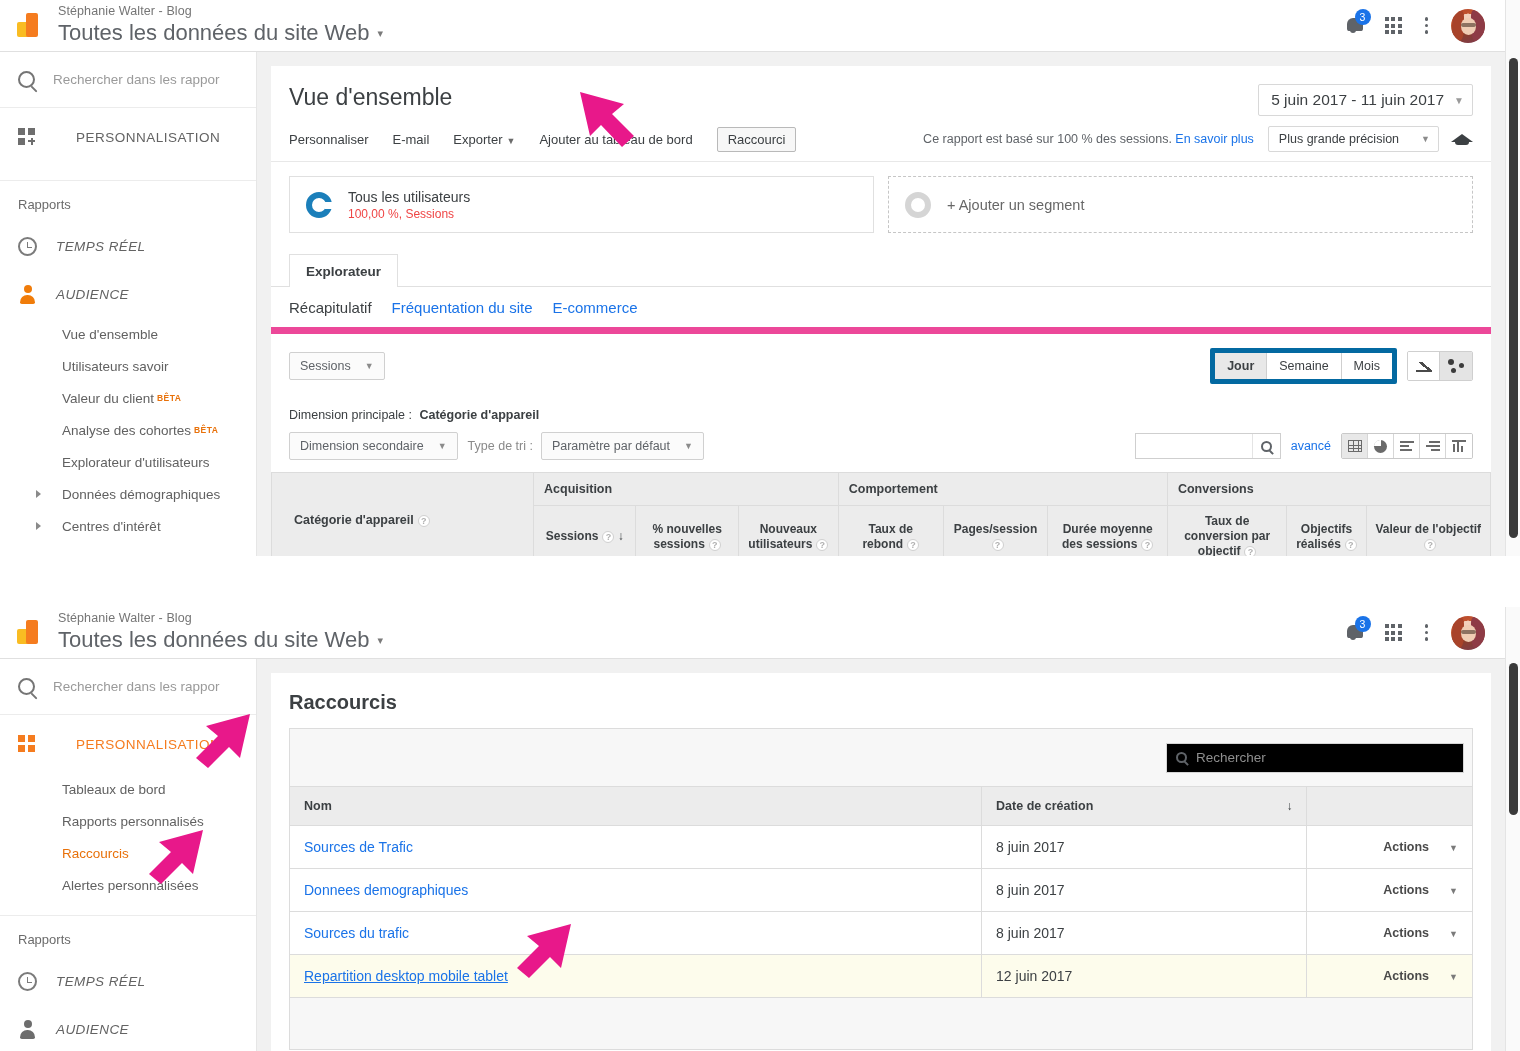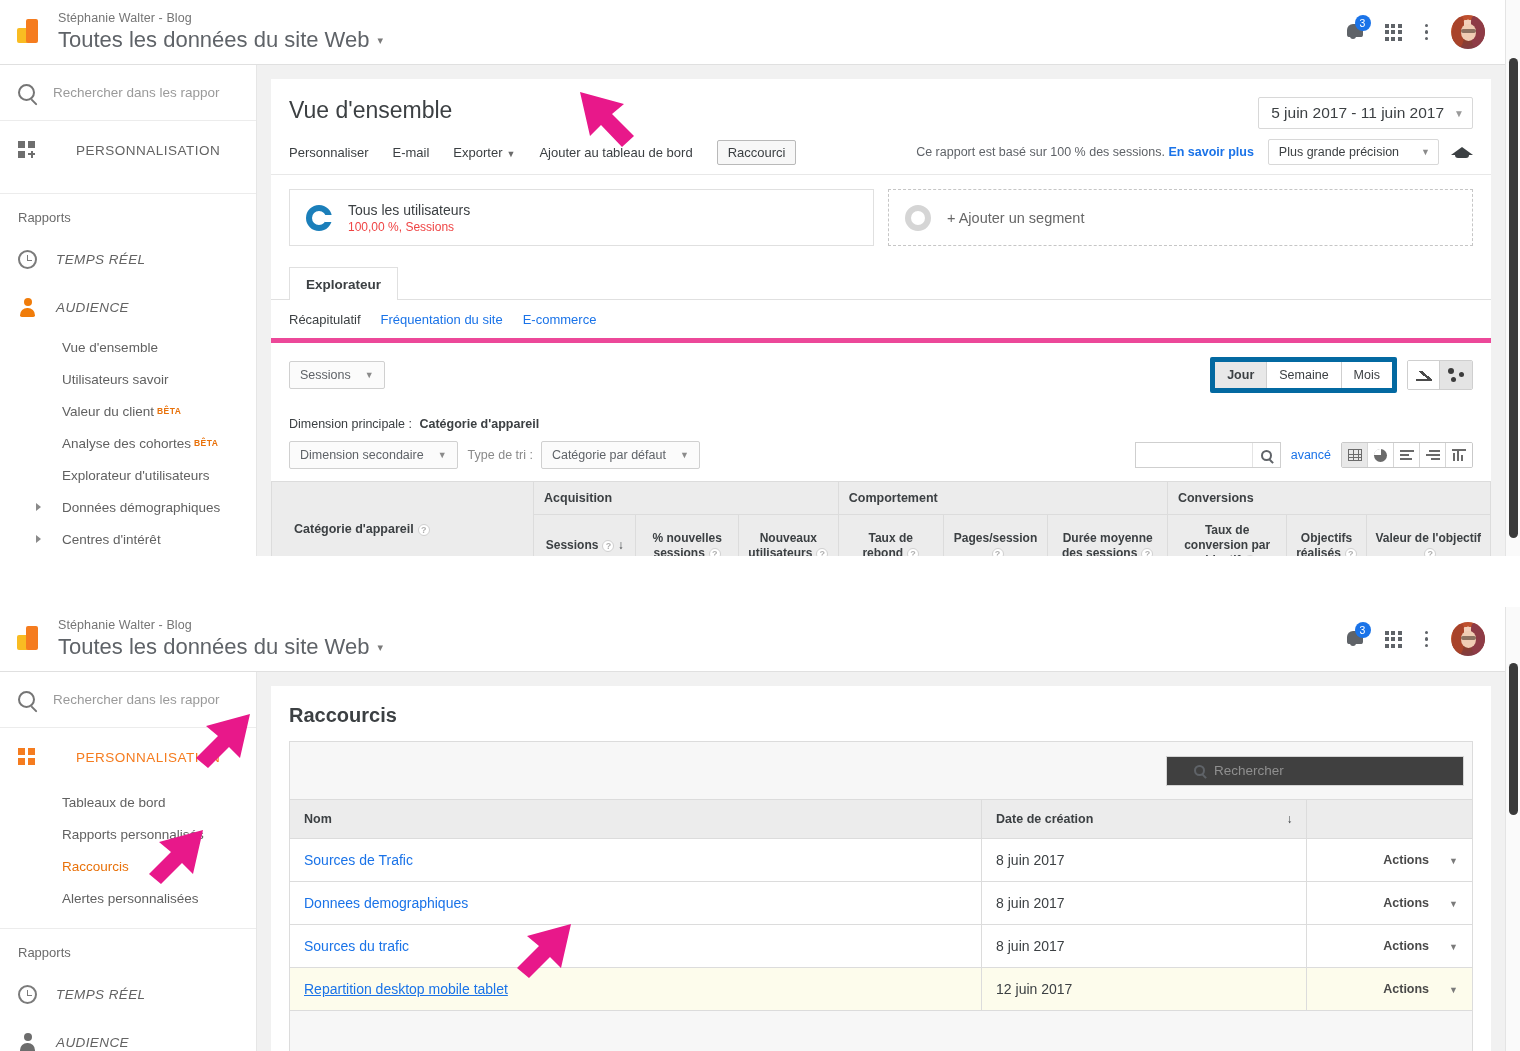--- a/index.html
+++ b/index.html
@@ -8,21 +8,21 @@
     background: #fff;
     font-family: "Liberation Sans", sans-serif;
     overflow: hidden;
   }
   .screen { position: relative; width: 1520px; height: 1051px; background:#fff; }
 
   
   .ga-panel { position: absolute; left: 0; width: 1505px; background: #fff; overflow: hidden; }
 
   .topbar {
-    height: 65px; background: #fff; border-bottom: 1px solid #e0e0e0;
+    height: 52px; background: #fff; border-bottom: 1px solid #e0e0e0;
     display: flex; align-items: center; padding: 0 14px 0 12px; position: relative;
   }
   .ga-logo { width: 34px; height: 34px; position: relative; margin-right: 12px; flex: 0 0 auto; }
   .ga-logo .bar-a {
     position:absolute; left:5px; bottom:6px; width:12px; height:15px;
     background:#f9bc22; border-radius:2px;
   }
   .ga-logo .bar-b {
     position:absolute; left:14px; bottom:6px; width:12px; height:24px;
     background:#f57c1f; border-radius:2px;
@@ -123,21 +123,21 @@
     display:flex; align-items:center; padding: 10px 18px 9px 18px; border-bottom:1px solid #e8e8e8;
     font-size:13px; color:#3c4043; position:relative;
   }
   .tool-row .tool { margin-right: 24px; cursor:default; }
   .tool-row .tool .caret { color:#6b6b6b; font-size:9px; margin-left:4px;}
   .tool-btn {
     border:1px solid #b9b9b9; border-radius:2px; background:#f7f7f7;
     padding: 4px 10px; font-size:13px; color:#3c4043;
   }
   .tool-right { margin-left:auto; display:flex; align-items:center; font-size:12.5px; color:#5f6368; }
-  .tool-right a { color:#1a73e8; text-decoration:none;font-weight:bold; }
+  .tool-right a { color:#1a73e8; text-decoration:none; }
   .precision {
     margin-left:14px; border:1px solid #d8d8d8; background:#fff; border-radius:2px;
     padding:5px 8px 5px 10px; display:flex; align-items:center; font-size:12.5px; color:#3c4043;
   }
   .precision .caret{ margin-left:22px; color:#8b8b8b; font-size:9px;}
   .grad-cap { width:22px; height:16px; margin-left:12px; position:relative; }
   .grad-cap:before{content:"";position:absolute;left:0;top:3px;width:0;height:0;border-left:11px solid transparent;border-right:11px solid transparent;border-bottom:8px solid #3c4043;}
   .grad-cap:after{content:"";position:absolute;left:4px;top:9px;width:14px;height:5px;background:#3c4043;border-radius:0 0 3px 3px;}
 
   .seg-row { display:flex; gap: 14px; padding: 14px 18px 0 18px; }
@@ -153,21 +153,21 @@
   .seg-text { margin-left: 16px; }
   .seg-t1 { font-size:14px; color:#3c4043; line-height:18px;}
   .seg-t2 { font-size:12px; color:#ef4444; line-height:16px;}
   .seg-add { margin-left:16px; font-size:14.5px; color:#676767; }
 
   .tabs-row { padding: 20px 18px 0 18px; border-bottom:1px solid #e0e0e0; display:flex; }
   .tab {
     border:1px solid #e0e0e0; border-bottom:none; background:#fff; font-size:13.5px; color:#3c4043;
     padding: 9px 16px 8px 16px; position:relative; top:1px; font-weight:700;
   }
-  .subtabs { display:flex; gap: 20px; padding: 12px 18px 11px 18px; border-bottom:5px solid #ec4899; font-size:13px; }
+  .subtabs { display:flex; gap: 20px; padding: 12px 18px 11px 18px; border-bottom:7px solid #ec4899; font-size:15px; }
   .subtabs .st { color:#3c4043; }
   .subtabs .st.link { color:#1a73e8; }
 
   .metric-row { display:flex; align-items:center; padding: 14px 18px 12px 18px; }
   .pill {
     border:1px solid #d0d0d0; background:#fbfbfb; border-radius:2px; padding: 6px 10px;
     font-size:12.5px; color:#5f6368; display:inline-flex; align-items:center;
   }
   .pill .caret { margin-left:14px; font-size:9px; color:#8b8b8b; }
   .metric-right { margin-left:auto; display:flex; align-items:center; gap:10px; }
@@ -234,21 +234,21 @@
   .gt .grp { background:#ececec; font-size:12.5px; font-weight:700; color:#3c4043; text-align:left; padding: 9px 10px; }
   .gt .sub { background:#ececec; font-size:12px; font-weight:700; color:#3c4043; padding: 8px 8px; text-align:center; vertical-align:middle; line-height:15px;}
   .gt .dimcell { background:#ececec; font-size:12.5px; font-weight:700; color:#3c4043; padding-left:22px; vertical-align:middle; }
   .qm { display:inline-block; width:12px; height:12px; border-radius:50%; background:#fff; border:1px solid #d0d0d0;
         color:#b0b0b0; font-size:9px; line-height:11px; text-align:center; margin-left:4px; font-weight:700;}
 
   
   .sc-card { background:#fff; margin: 14px 14px 0 14px; padding: 18px 18px 22px 18px; }
   .sc-title { font-size:20px; font-weight:700; color:#3c4043; margin-bottom: 14px; }
   .sc-searchbar { border:1px solid #dcdcdc; border-bottom:none; background:#f7f7f7; height:58px; display:flex; align-items:center; justify-content:flex-end; padding-right:8px;}
-  .sc-search { width:298px; height:30px; border:1px solid #d5d5d5; background:#404040; display:flex; align-items:center; padding-left:27px; }
+  .sc-search { width:298px; height:30px; border:1px solid #d5d5d5; background:#000000; display:flex; align-items:center; padding-left:9px; }
   .sc-search .ph { font-size:13.5px; color:#8f8f8f; margin-left:9px; }
   table.sc { width:100%; border-collapse:collapse; table-layout:fixed; }
   table.sc th { background:#ececec; font-size:12.5px; font-weight:700; color:#3c4043; text-align:left;
                 padding: 12px 14px; border:1px solid #dcdcdc; }
   table.sc td { border:1px solid #dcdcdc; padding: 13px 14px; font-size:14px; color:#3c4043; }
   table.sc td.link a { color:#1a73e8; text-decoration:none; }
   table.sc tr.hl td { background:#fdfcec; }
   table.sc tr.hl td.link a { text-decoration: underline; }
   table.sc td.actions { text-align:right; font-size:12.5px; font-weight:700; color:#4a4a4a; }
   table.sc td.actions .caret { font-size:9px; color:#7a7a7a; margin-left:20px; }
@@ -457,21 +457,21 @@
             <b>Catégorie d'appareil</b>
           </div>
 
           <div class="table-tools">
             <div class="pill">
               <span>Dimension secondaire</span>
               <span class="caret">▼</span>
             </div>
             <div class="sort-lbl">Type de tri :</div>
             <div class="pill">
-              <span>Catégorie par défaut</span>
+              <span>Paramètre par défaut</span>
               <span class="caret">▼</span>
             </div>
             <div class="tt-right">
               <div class="search-box">
                 <span></span>
                 <div class="btn">
                     <span class="mag-sm"></span>
                   </div>
               </div>
               <div class="adv-link">avancé</div>

